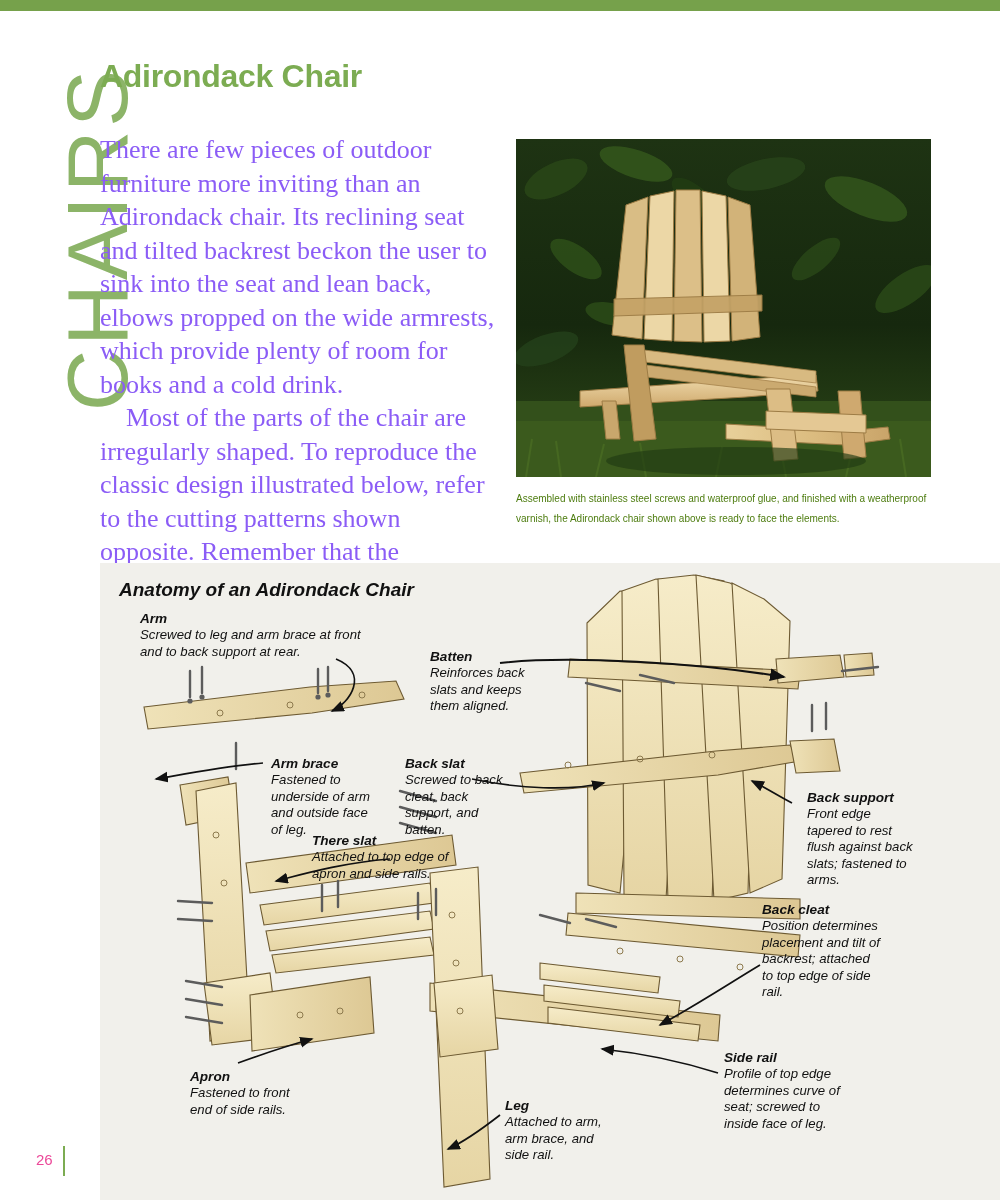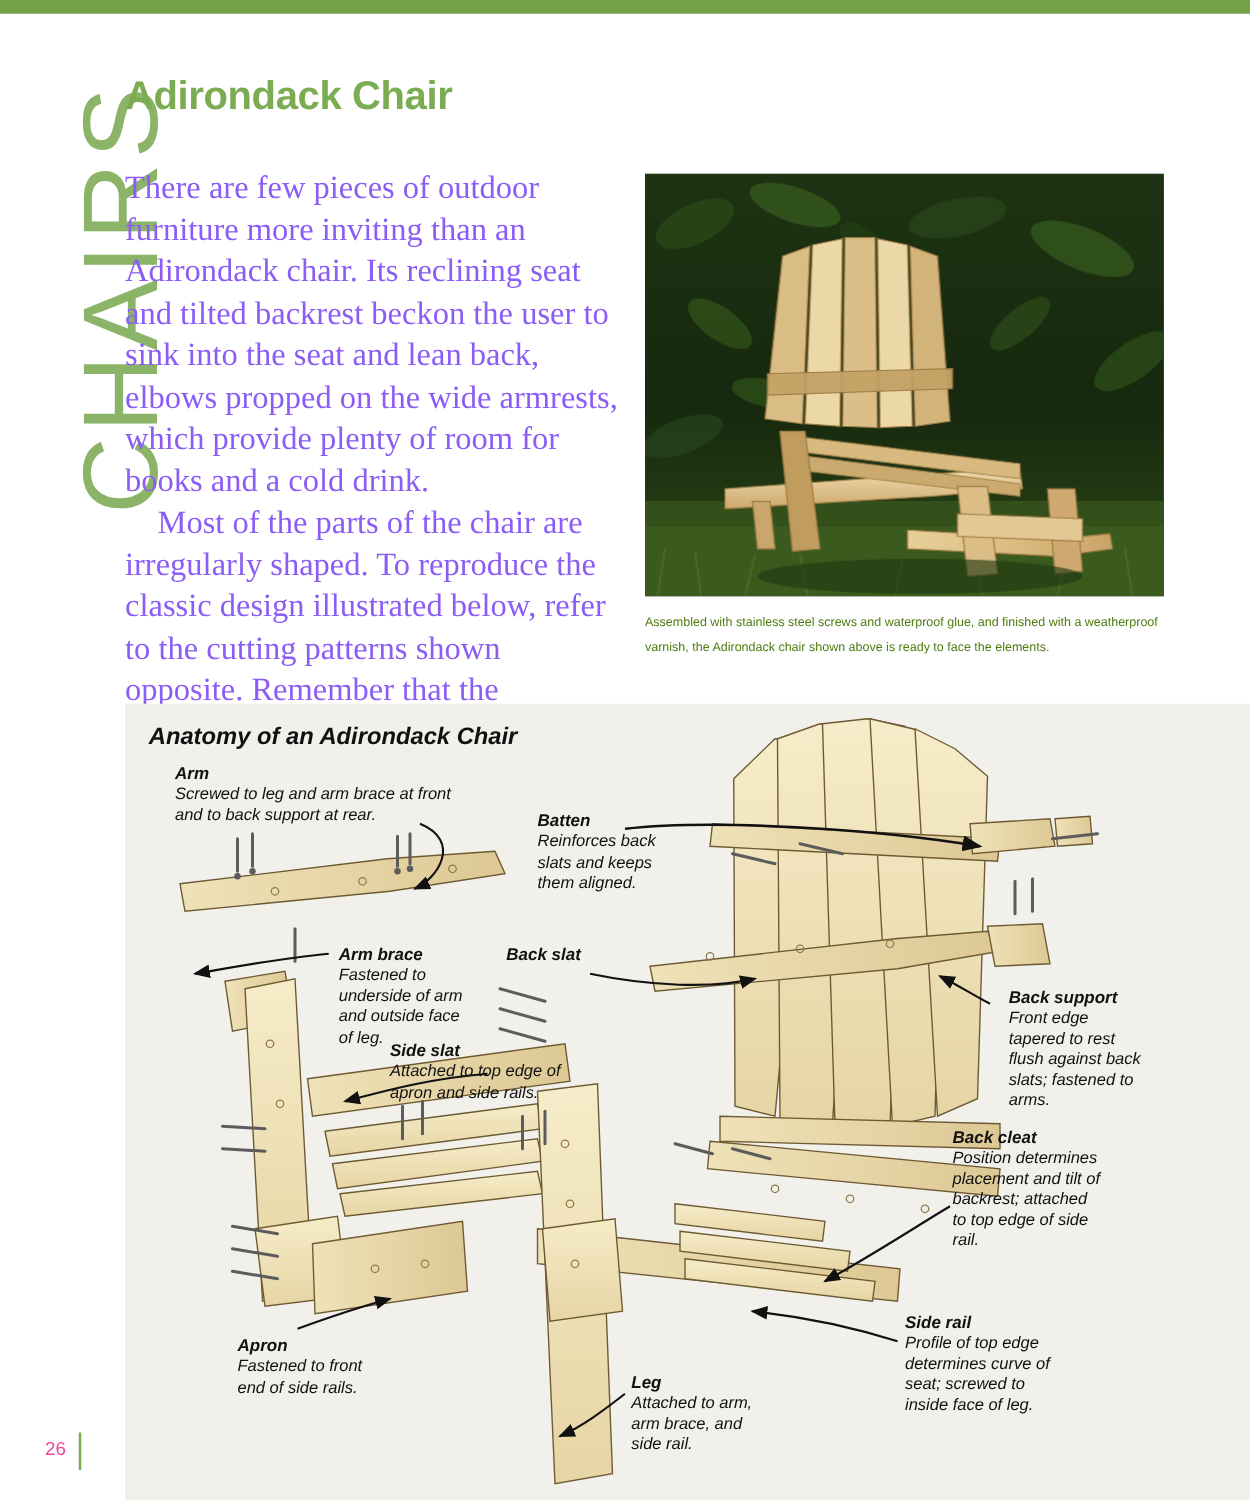--- a/index.html
+++ b/index.html
@@ -375,29 +375,30 @@
       <span>Reinforces back slats and keeps them aligned.</span>
     </div>
 
     <div class="callout" style="left:171px; top:193px; width:110px;">
       <b>Arm brace</b>
       <span>Fastened to underside of arm and outside face of leg.</span>
     </div>
 
     <div class="callout" style="left:305px; top:193px; width:100px;">
       <b>Back slat</b>
+      <span>Screwed to back cleat, back support, and batten.</span>
     </div>
 
     <div class="callout" style="left:707px; top:227px; width:110px;">
       <b>Back support</b>
       <span>Front edge tapered to rest flush against back slats; fastened to arms.</span>
     </div>
 
     <div class="callout" style="left:212px; top:270px; width:145px;">
-      <b>Side slat</b>
+      <b>There slat</b>
       <span>Attached to top edge of apron and side rails.</span>
     </div>
 
     <div class="callout" style="left:662px; top:339px; width:122px;">
       <b>Back cleat</b>
       <span>Position determines placement and tilt of backrest; attached to top edge of side rail.</span>
     </div>
 
     <div class="callout" style="left:90px; top:506px; width:120px;">
       <b>Apron</b>

